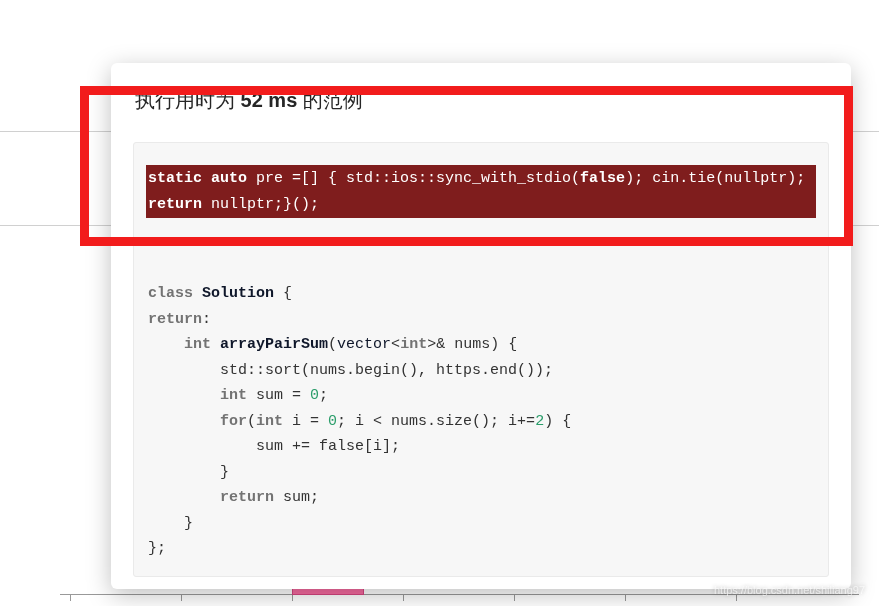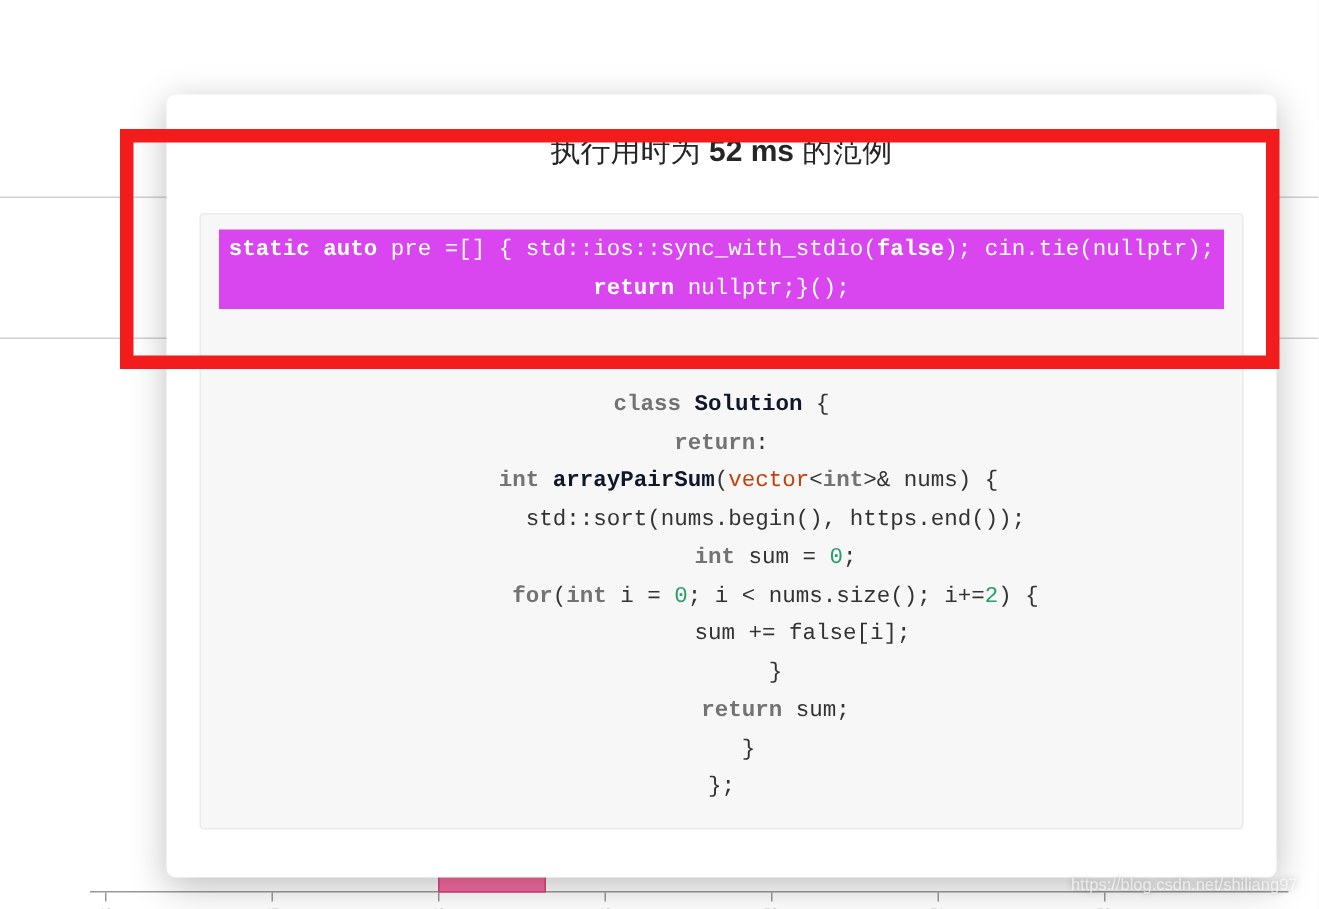--- a/index.html
+++ b/index.html
@@ -59,22 +59,21 @@
       transform: translateX(-50%);
     }
     .modal {
       position: absolute;
       left: 111px;
       top: 63px;
       width: 740px;
       background: #fff;
       border-radius: 6px;
       box-shadow: 0 6px 24px rgba(0,0,0,0.25);
-      padding-bottom: 32px;
-      text-align: center;
+      padding-bottom: 12px;
     }
     .modal-title {
       padding: 24px 24px 12px 24px;
       font-size: 20px;
       color: #262626;
       font-weight: 400;
     }
     .modal-title b { font-weight: 700; }
     .code-wrap {
       margin: 16px 22px 0 22px;
@@ -83,30 +82,30 @@
       border-radius: 3px;
       padding: 10px 14px 14px 14px;
       font-family: Consolas, Monaco, "Courier New", monospace;
       font-size: 15px;
       line-height: 1.7;
       color: #444;
       white-space: pre-wrap;
       word-break: break-all;
     }
     .hl-line {
-      background: #d946ef;
+      background: #7f1d1d;
       color: #fff;
       display: block;
       padding: 1px 2px;
-      margin: 0 -2px;
+      margin: 12px -2px;
     }
     .k1 { color: #c71e5a; font-weight: 700; }
     .k1b { color: #737373; font-weight: 700; }
     .fn { color: #0f172a; font-weight: 700; }
-    .type { color: #c2410c; }
+    .type { color: #0f172a; }
     .num { color: #2a9d6a; }
     .blk { color: #333; }
     .hl-line .k1, .hl-line .k1b { color: #fff; font-weight: 700; }
     .red-box {
       position: absolute;
       left: 80px;
       top: 86px;
       width: 773px;
       height: 160px;
       border: 9px solid #f21c1c;

